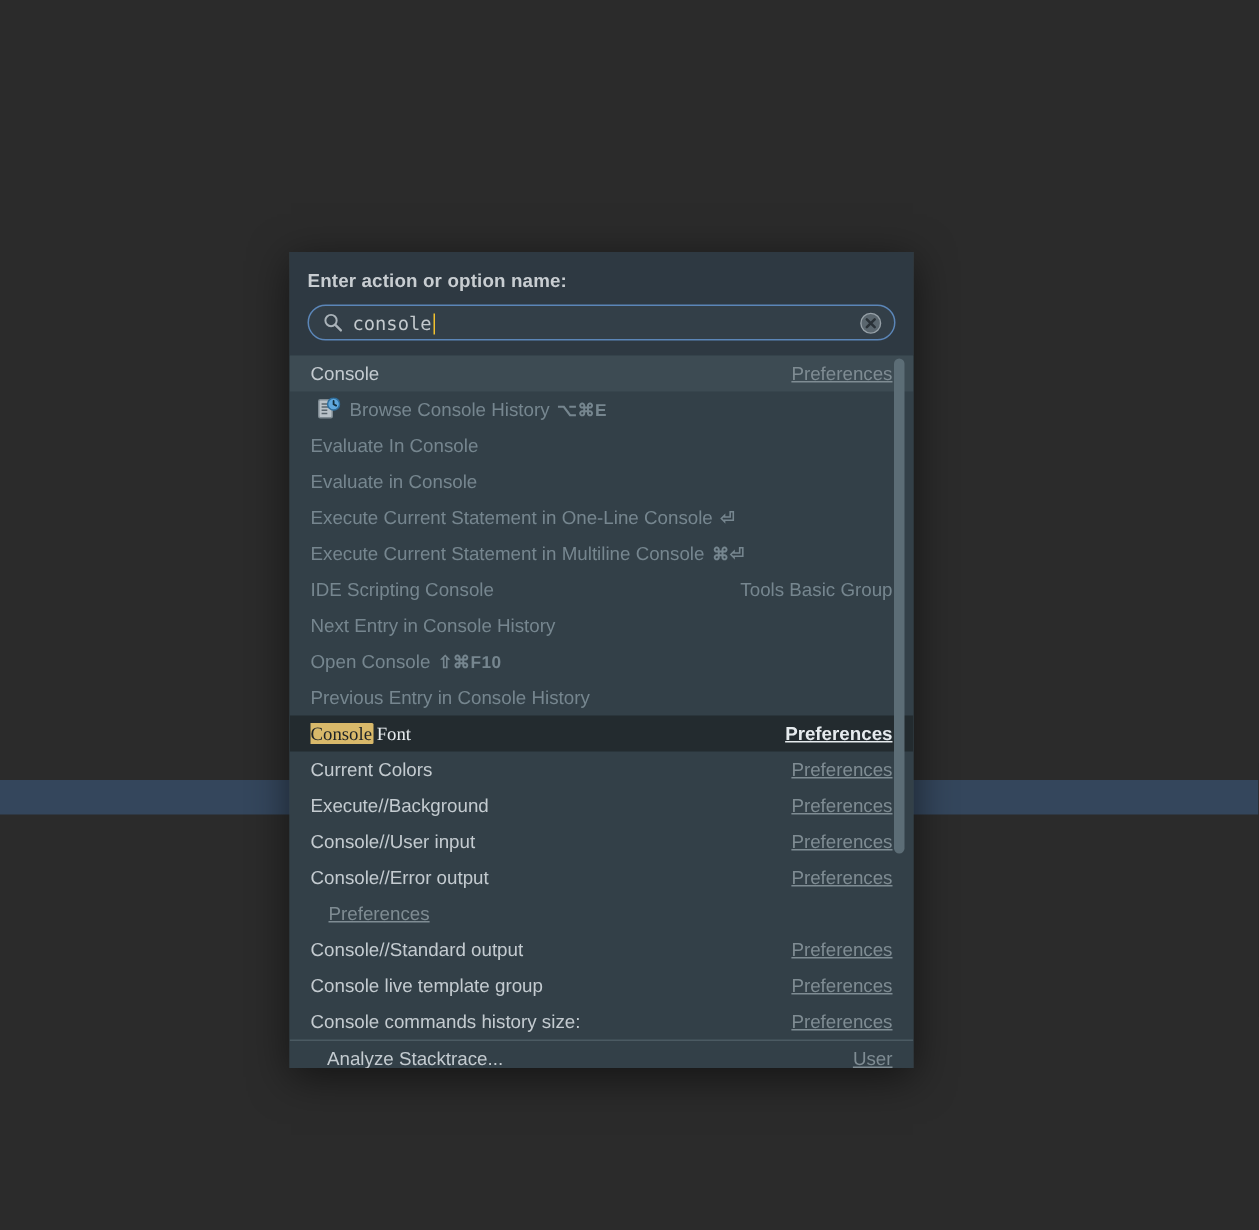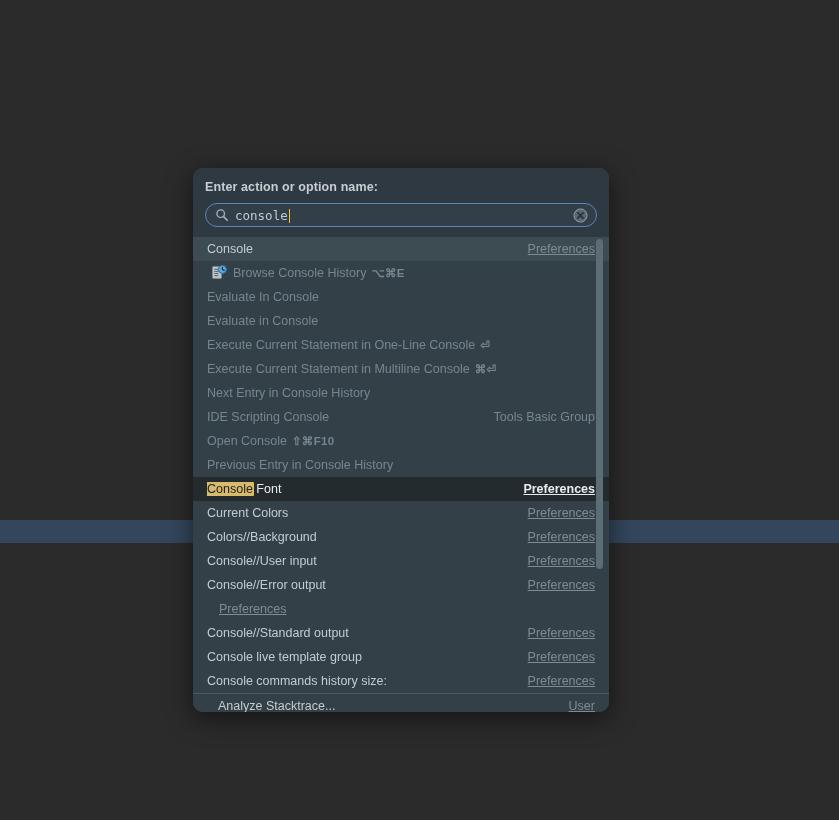--- a/index.html
+++ b/index.html
@@ -19,21 +19,20 @@
 
   
   #dialog {
     position: absolute;
     left: 193px; top: 168px;
     width: 416px; height: 544px;
     background: #3c4b53;
     box-shadow: 0 6px 26px rgba(0,0,0,0.55);
     display: flex; flex-direction: column;
     overflow: hidden;
-    border-radius: 10px;
   }
 
   .dlg-header {
     background: #2e3942;
     padding: 12px 12px 10px 12px;
     flex: 0 0 auto;
   }
   .dlg-title {
     color: #c8cdd1;
     font-size: 12.5px;
@@ -91,21 +90,21 @@
   .row .label { flex: 1 1 auto; overflow: hidden; text-overflow: ellipsis; }
   .row .group { flex: 0 0 auto; margin-left: 12px; }
 
   .row.enabled .label { color: #c4cbd0; }
   .row.enabled .group { color: #7f8c93; text-decoration: underline; }
   .row.disabled .label { color: #76868f; }
   .row.disabled .group { color: #76868f; }
 
   .row.hover { background: #3d4b53; }
   .row.selected { background: #232b2f; }
-  .row.selected .label { color: #e6ebee; }
+  .row.selected .label { color: #e6ebee; font-family: Liberation Serif, serif; }
   .row.selected .group { color: #e6ebee; font-weight: bold; }
 
   .row.has-icon { padding-left: 26px; }
   .row-icon { flex: 0 0 auto; width: 16px; height: 16px; margin-right: 6px; margin-left: -8px;}
 
   .match {
     background: #d9b96a;
     color: #1d2226;
     border-radius: 1px;
     padding: 0 1px;
@@ -186,45 +185,45 @@
         </div>
         <div class="row disabled">
           <span class="label">Execute Current Statement in One-Line Console<span class="shortcut">⏎</span></span>
           <span class="group"></span>
         </div>
         <div class="row disabled">
           <span class="label">Execute Current Statement in Multiline Console<span class="shortcut">⌘⏎</span></span>
           <span class="group"></span>
         </div>
         <div class="row disabled">
-          <span class="label">Next Entry in Console History</span>
-          <span class="group"></span>
-        </div>
-        <div class="row disabled">
           <span class="label">IDE Scripting Console</span>
           <span class="group">Tools Basic Group</span>
         </div>
         <div class="row disabled">
+          <span class="label">Next Entry in Console History</span>
+          <span class="group"></span>
+        </div>
+        <div class="row disabled">
           <span class="label">Open Console<span class="shortcut">⇧⌘F10</span></span>
           <span class="group"></span>
         </div>
         <div class="row disabled">
           <span class="label">Previous Entry in Console History</span>
           <span class="group"></span>
         </div>
         <div class="row enabled selected">
           <span class="label"><span class="match">Console</span> Font</span>
           <span class="group">Preferences</span>
         </div>
         <div class="row enabled">
           <span class="label">Current Colors</span>
           <span class="group">Preferences</span>
         </div>
         <div class="row enabled">
-          <span class="label">Colors//Background</span>
+          <span class="label">Execute//Background</span>
           <span class="group">Preferences</span>
         </div>
         <div class="row enabled">
           <span class="label">Console//User input</span>
           <span class="group">Preferences</span>
         </div>
         <div class="row enabled">
           <span class="label">Console//Error output</span>
           <span class="group">Preferences</span>
         </div>

